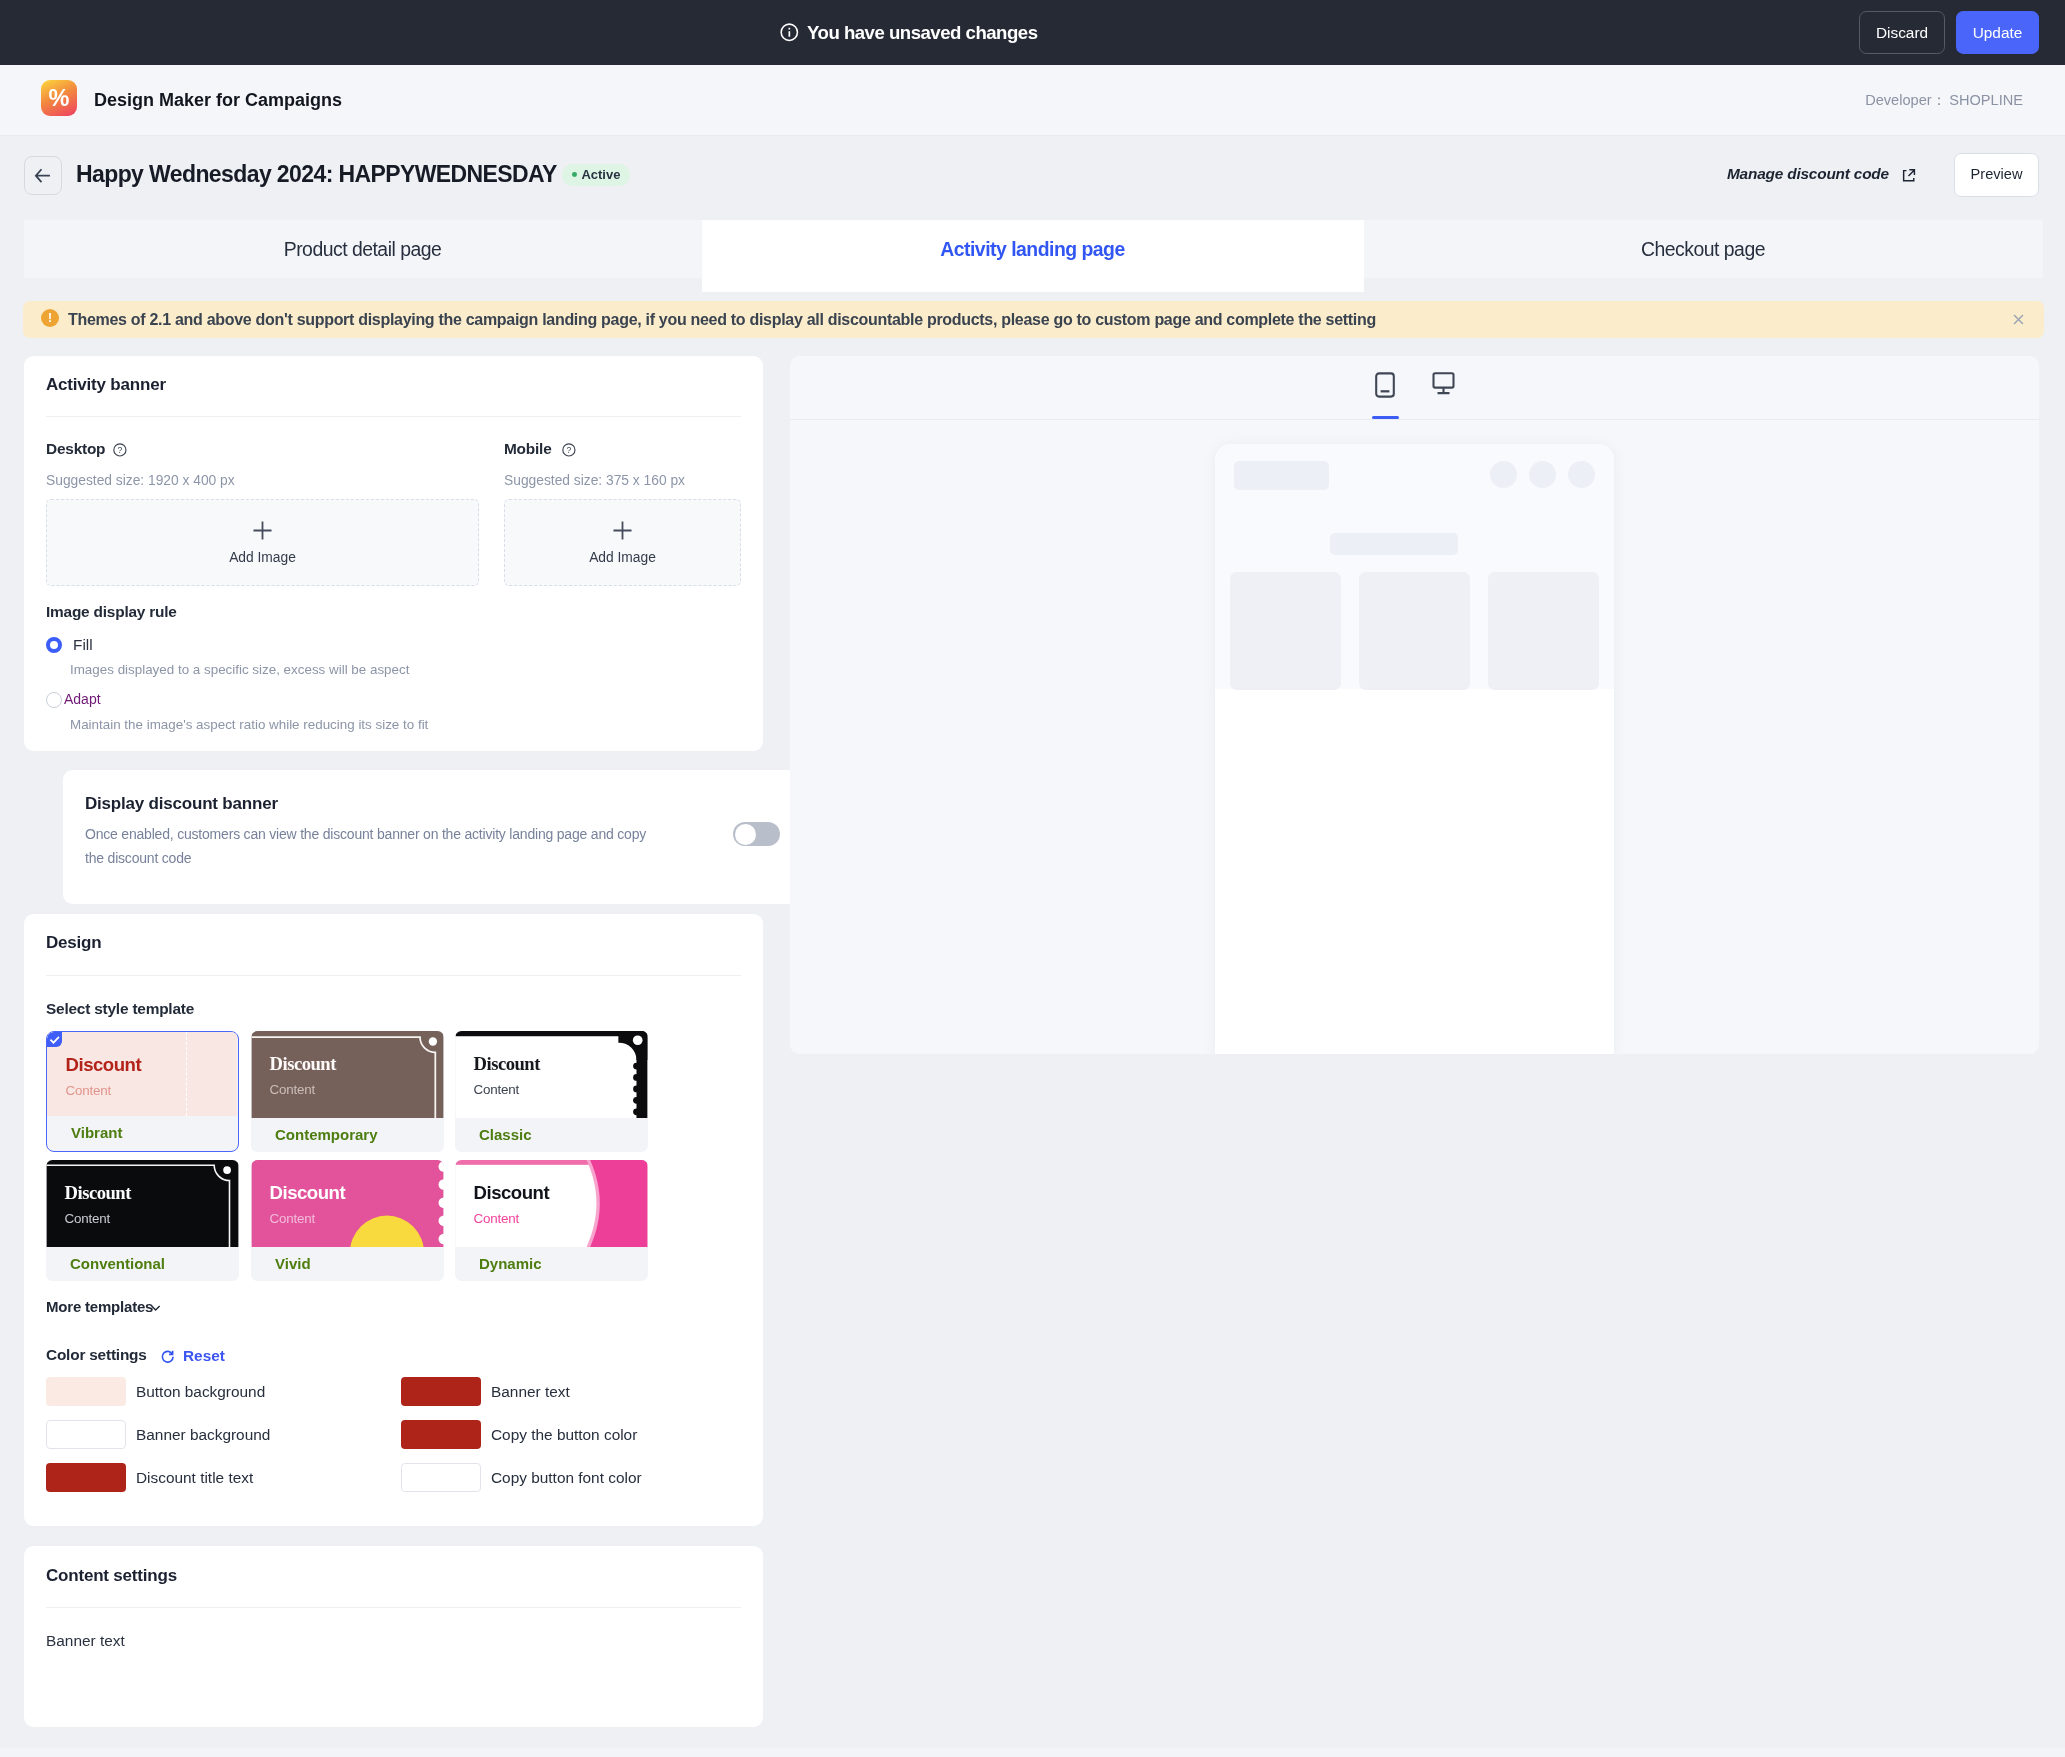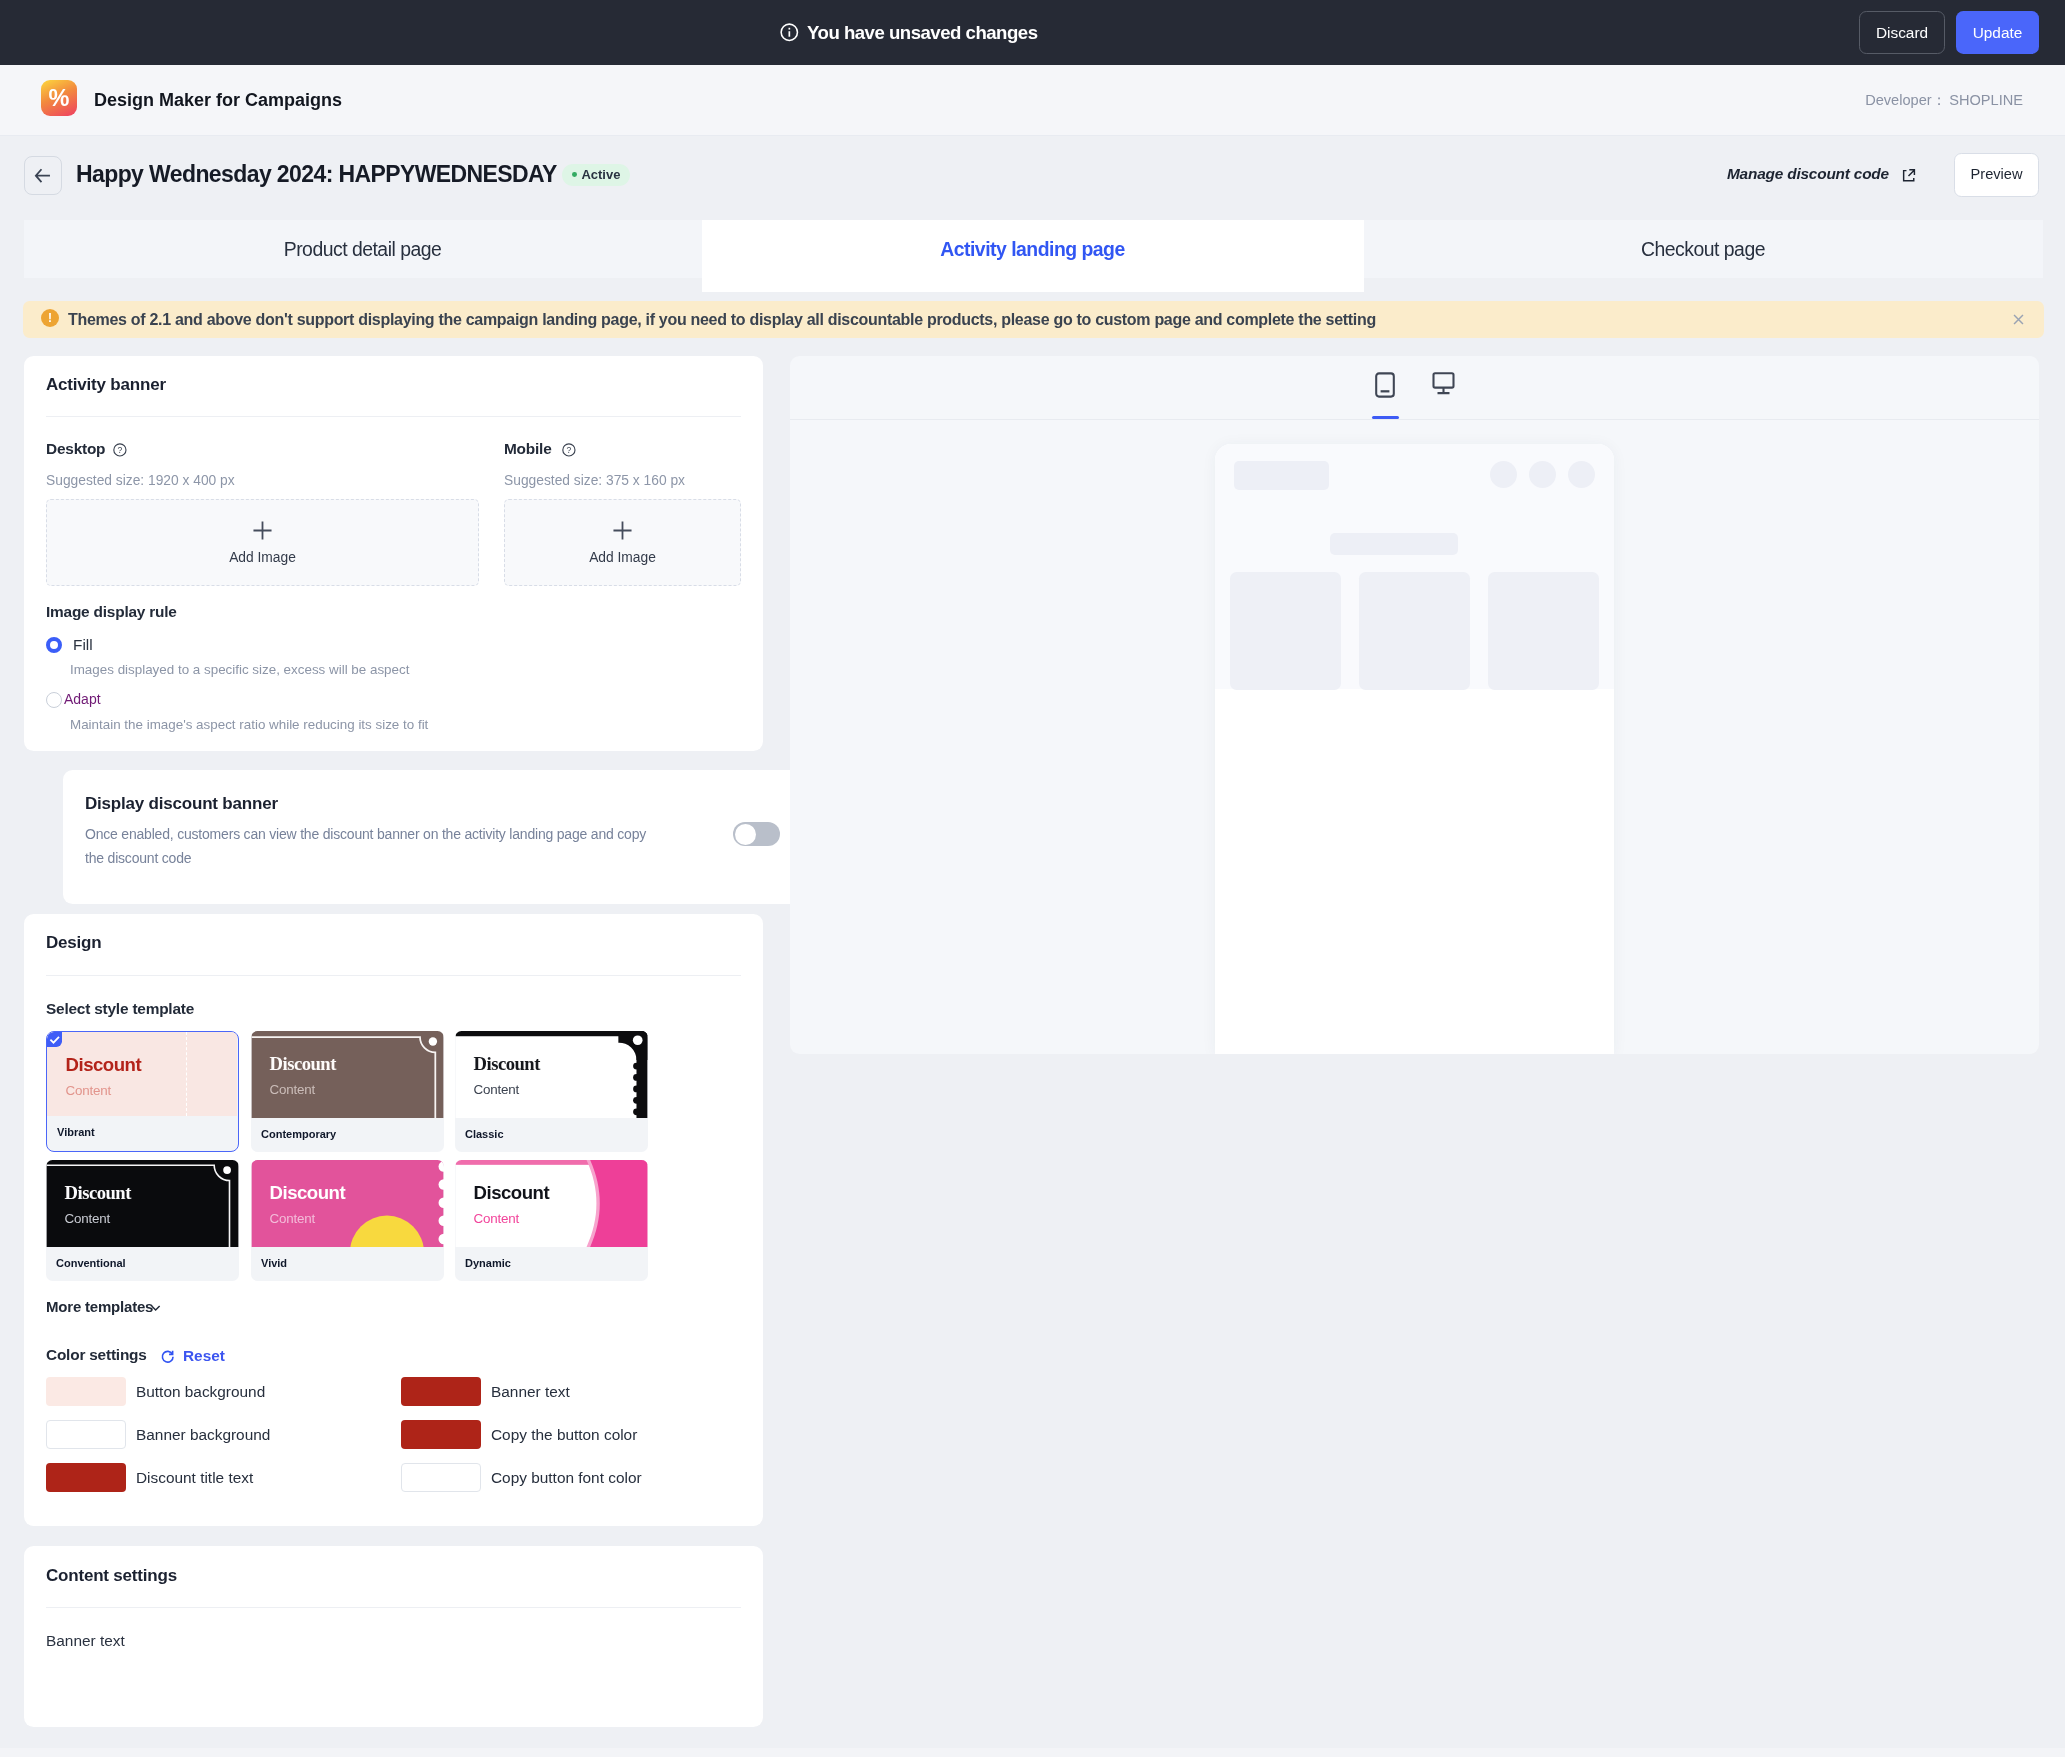--- a/index.html
+++ b/index.html
@@ -5,21 +5,21 @@
   * { margin:0; padding:0; box-sizing:border-box; }
   html,body { width:2066px; height:1757px; }
   body { font-family:"Liberation Sans", sans-serif; background:#eef0f4; position:relative; overflow:hidden; }
   .abs { position:absolute; }
   .card { position:absolute; background:#fff; border-radius:9.7px; }
   .sec-h { font-size:17px; font-weight:bold; color:#1b2130; letter-spacing:-0.2px; }
   .lbl { font-size:15.4px; font-weight:bold; color:#232b39; letter-spacing:-0.2px; }
   .gray { color:#8d96a8; }
   .divider { position:absolute; height:0.8px; background:#edeff3; }
   .tpl { position:absolute; width:193px; height:121px; border-radius:6.5px; overflow:hidden; background:#f2f4f7; }
-  .tpl .name { position:absolute; left:10px; top:87px; height:33px; line-height:33px; font-size:11px; font-weight:bold; color:#0f172a; }
+  .tpl .name { position:absolute; left:24px; top:87px; height:33px; line-height:33px; font-size:15px; font-weight:bold; color:#4d7c0f; }
   .dT { left:18.6px; top:22px; font-size:18.6px; font-weight:bold; letter-spacing:-0.5px; }
   .dC { left:18.6px; top:51px; font-size:13.4px; letter-spacing:-0.2px; }
   .serif { font-family:"Liberation Serif", serif; }
   .sw { width:80px; height:29px; border-radius:4px; }
   .swl { font-size:15.4px; color:#272f3d; line-height:29px; }
 </style>
 </head>
 <body>
 
 <div class="abs" style="left:0;top:0;width:2066px;height:65px;background:#262a35;">

